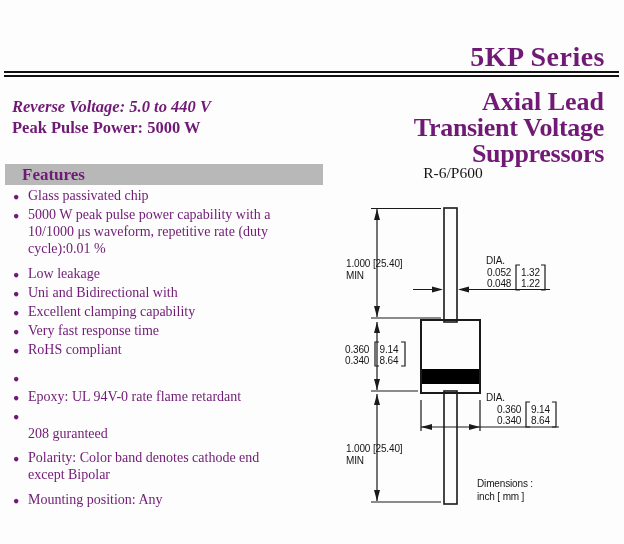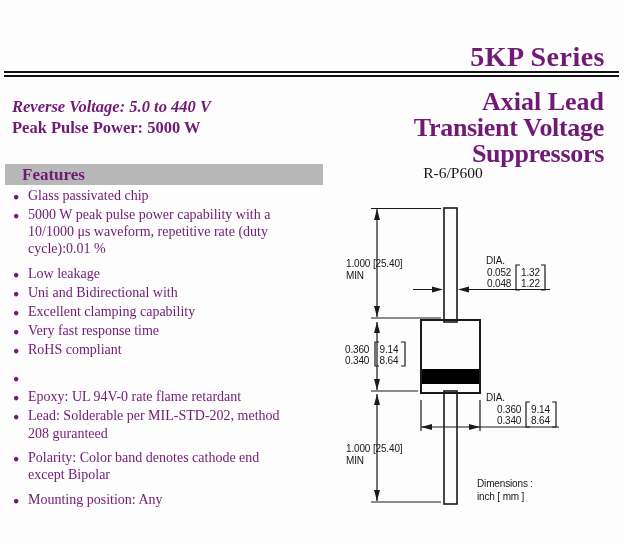--- a/index.html
+++ b/index.html
@@ -112,21 +112,20 @@
           <span class="dot">●</span>
         </div>
 
         <div class="li bul">
           <span class="dot">●</span>
           <span>Epoxy: UL 94V-0 rate flame retardant</span>
         </div>
 
         <div class="li bul">
           <span class="dot">●</span>
-          <span>Lead: Solderable per MIL-STD-202, method</span>
         </div>
 
         <div class="li cont">
           
           <span>208 guranteed</span>
         </div>
 
         <div class="li bul">
           <span class="dot">●</span>
           <span>Polarity: Color band denotes cathode end</span>

